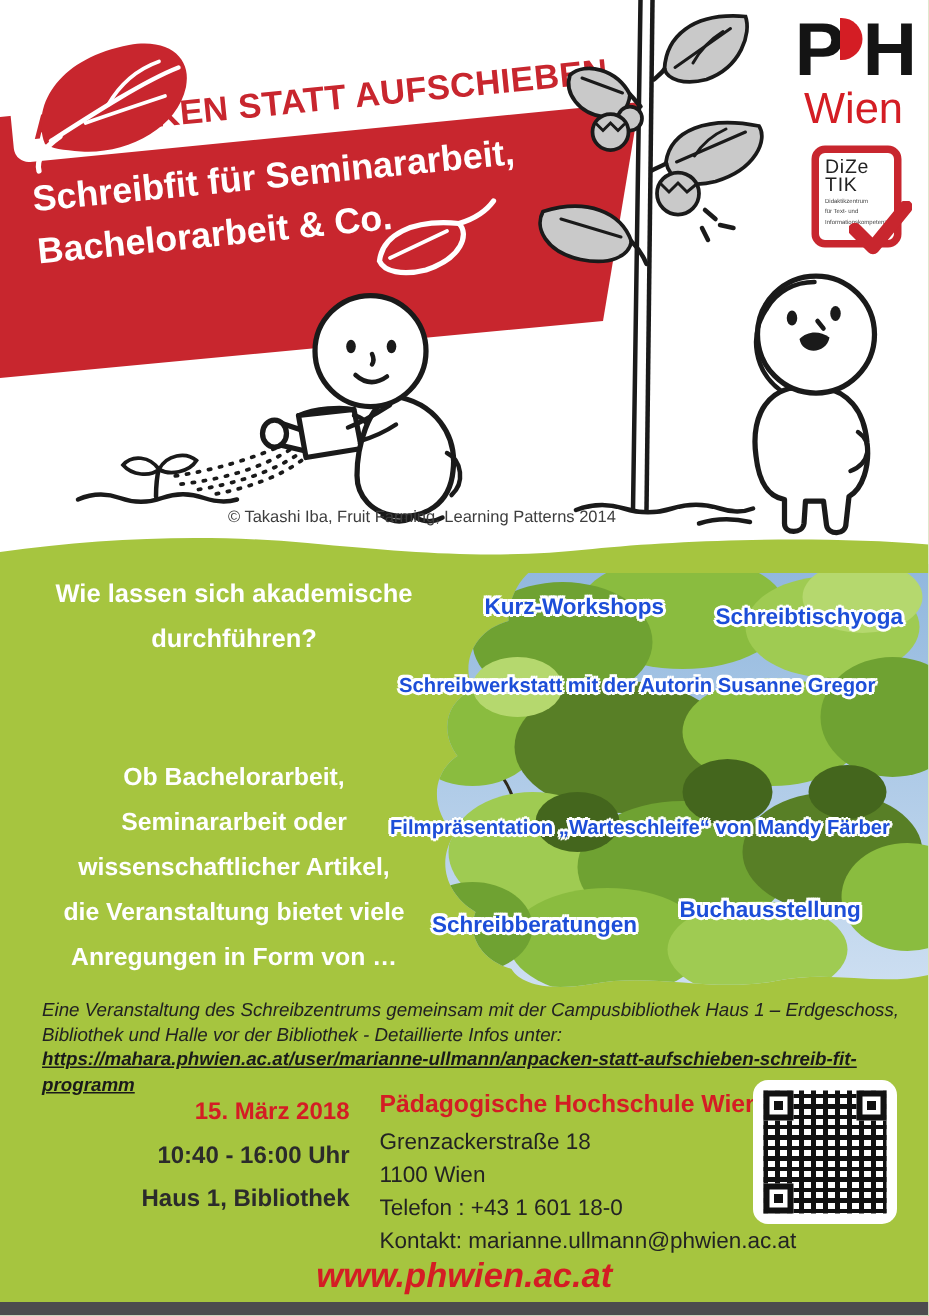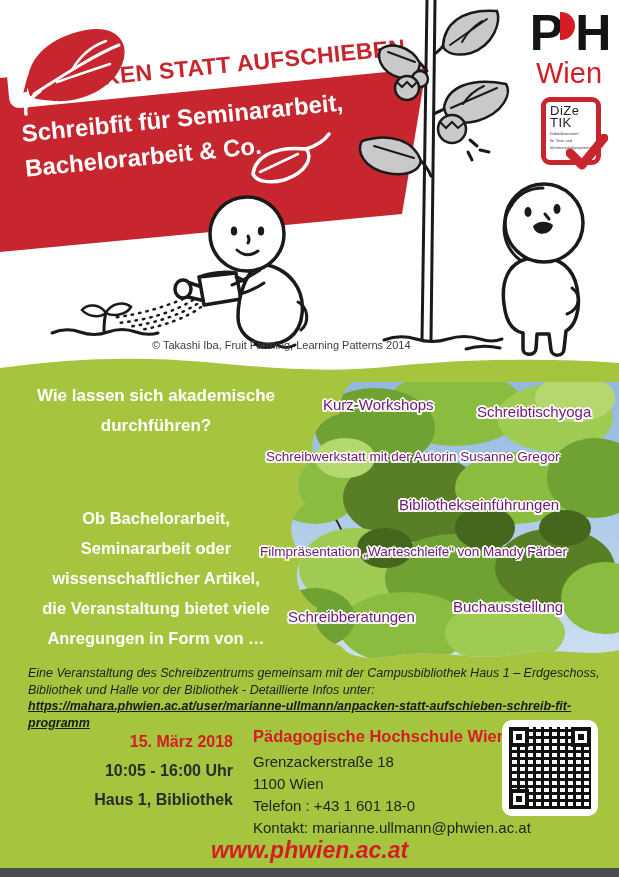--- a/index.html
+++ b/index.html
@@ -44,21 +44,21 @@
   
   .green-base{position:absolute;left:0;top:376px;width:619px;height:492px;background:#a6c53f;z-index:1;}
   .photo{position:absolute;left:255px;top:368px;z-index:2;}
   .wave{position:absolute;left:0;top:352px;z-index:3;}
 
   .q-block{position:absolute;left:12px;top:381px;width:288px;text-align:center;color:#fff;
           font-weight:bold;font-size:17px;line-height:30px;z-index:4;}
   .d-block{position:absolute;left:12px;top:503px;width:288px;text-align:center;color:#fff;
           font-weight:bold;font-size:16.5px;line-height:30px;z-index:4;}
 
-  .offer{position:absolute;z-index:4;font-weight:normal;font-size:15px;color:#701a75;white-space:nowrap;
+  .offer{position:absolute;z-index:4;font-weight:bold;font-size:15px;color:#1d4ed8;white-space:nowrap;
      text-shadow:-1.5px -1.5px 0 #fff,1.5px -1.5px 0 #fff,-1.5px 1.5px 0 #fff,1.5px 1.5px 0 #fff,
                  0 -2px 0 #fff,0 2px 0 #fff,-2px 0 0 #fff,2px 0 0 #fff;}
   .offer.small{font-size:13.5px;}
   .o0{left:323px;top:396px;} .o1{left:477px;top:403px;} .o2{left:266px;top:449px;}
   .o3{left:399px;top:496px;} .o4{left:260px;top:544px;} .o5{left:288px;top:608px;}
   .o6{left:453px;top:598px;}
 
   
   .note{position:absolute;left:28px;top:665px;width:578px;z-index:4;font-style:italic;
         font-size:12.5px;line-height:16.5px;color:#222;}
@@ -264,33 +264,32 @@
     <div>Ob Bachelorarbeit,</div>
     <div>Seminararbeit oder</div>
     <div>wissenschaftlicher Artikel,</div>
     <div>die Veranstaltung bietet viele</div>
     <div>Anregungen in Form von …</div>
   </div>
 
   <span class="offer o0">Kurz-Workshops</span>
   <span class="offer o1">Schreibtischyoga</span>
   <span class="offer small o2">Schreibwerkstatt mit der Autorin Susanne Gregor</span>
-  <span class="offer o3">Bibliothekseinführungen</span>
   <span class="offer small o4">Filmpräsentation „Warteschleife“ von Mandy Färber</span>
   <span class="offer o5">Schreibberatungen</span>
   <span class="offer o6">Buchausstellung</span>
 
   <div class="note">
     <span>Eine Veranstaltung des Schreibzentrums gemeinsam mit der Campusbibliothek Haus 1 – Erdgeschoss, Bibliothek und Halle vor der Bibliothek - Detaillierte Infos unter:</span><br>
     <a class="note-link" href="#">https://mahara.phwien.ac.at/user/marianne-ullmann/anpacken-statt-aufschieben-schreib-fit-programm</a>
   </div>
 
   <div class="event">
     <div class="date">15. März 2018</div>
-    <div>10:05 - 16:00 Uhr</div>
+    <div>10:40 - 16:00 Uhr</div>
     <div>Haus 1, Bibliothek</div>
   </div>
 
   <div class="venue">
     <div class="vname">Pädagogische Hochschule Wien</div>
     <div>Grenzackerstraße 18</div>
     <div>1100 Wien</div>
     <div>Telefon : +43 1 601 18-0</div>
     <div>Kontakt: marianne.ullmann@phwien.ac.at</div>
   </div>

